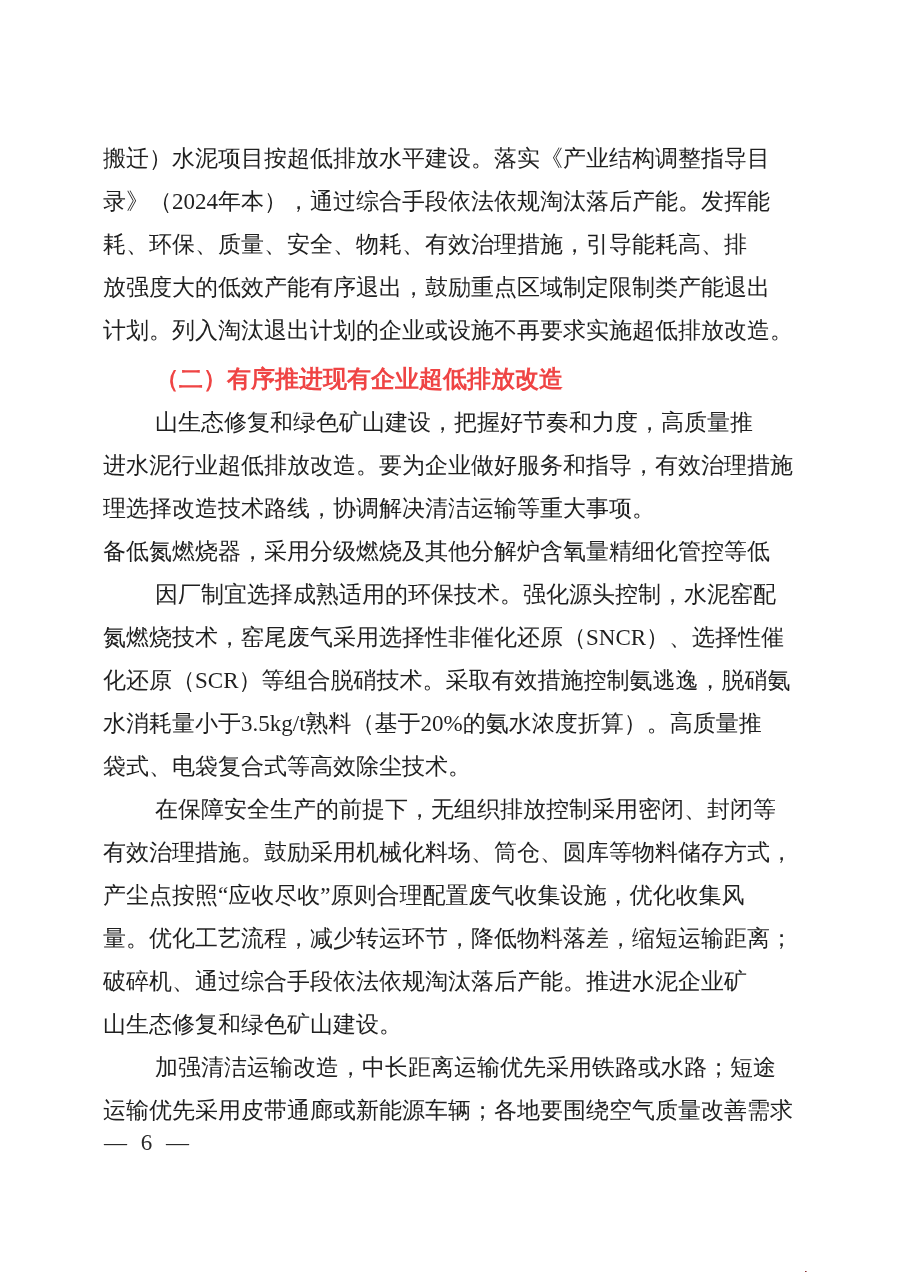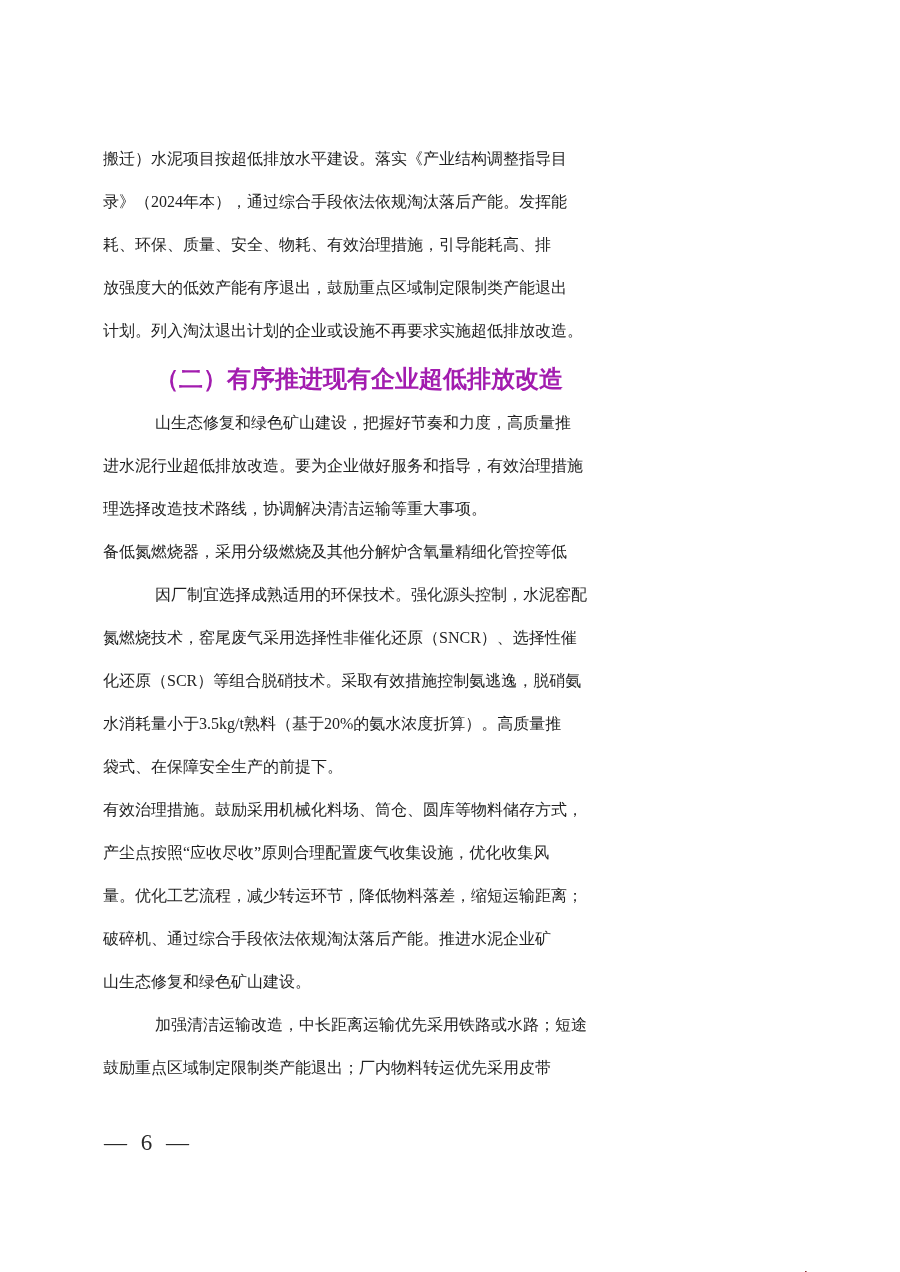--- a/index.html
+++ b/index.html
@@ -22,37 +22,37 @@
     top: 137px;
     width: 692px;
   }
   .para {
     margin: 0;
     padding: 0;
   }
   .line {
     height: 43px;
     line-height: 43px;
-    font-size: 16px;
+    font-size: 23px;
     white-space: nowrap;
     letter-spacing: 0px;
     color: #1f1f1f;
   }
   .line.indent {
     padding-left: 52px;
   }
   .heading-line {
     height: 43px;
     line-height: 43px;
     margin-top: 6px;
     padding-left: 52px;
     font-size: 24px;
     font-weight: bold;
     white-space: nowrap;
-    color: #a21caf;
+    color: #ef4444;
   }
   .page-number {
     position: absolute;
     left: 104px;
     top: 1124px;
     height: 38px;
     line-height: 38px;
     font-size: 23px;
     letter-spacing: 4px;
     color: #2a2a2a;
@@ -88,33 +88,34 @@
       <div class="line">进水泥行业超低排放改造。要为企业做好服务和指导，有效治理措施</div>
       <div class="line">理选择改造技术路线，协调解决清洁运输等重大事项。</div>
     </div>
 
     <div class="para">
       <div class="line">备低氮燃烧器，采用分级燃烧及其他分解炉含氧量精细化管控等低</div>
       <div class="line indent">因厂制宜选择成熟适用的环保技术。强化源头控制，水泥窑配</div>
       <div class="line">氮燃烧技术，窑尾废气采用选择性非催化还原（SNCR）、选择性催</div>
       <div class="line">化还原（SCR）等组合脱硝技术。采取有效措施控制氨逃逸，脱硝氨</div>
       <div class="line">水消耗量小于3.5kg/t熟料（基于20%的氨水浓度折算）。高质量推</div>
-      <div class="line">袋式、在保障安全生产的前提下。</div>
+      <div class="line">袋式、电袋复合式等高效除尘技术。</div>
     </div>
 
     <div class="para">
+      <div class="line indent">在保障安全生产的前提下，无组织排放控制采用密闭、封闭等</div>
       <div class="line">有效治理措施。鼓励采用机械化料场、筒仓、圆库等物料储存方式，</div>
       <div class="line">产尘点按照“应收尽收”原则合理配置废气收集设施，优化收集风</div>
       <div class="line">量。优化工艺流程，减少转运环节，降低物料落差，缩短运输距离；</div>
       <div class="line">破碎机、通过综合手段依法依规淘汰落后产能。推进水泥企业矿</div>
       <div class="line">山生态修复和绿色矿山建设。</div>
     </div>
 
     <div class="para">
       <div class="line indent">加强清洁运输改造，中长距离运输优先采用铁路或水路；短途</div>
-      <div class="line">鼓励重点区域制定限制类产能退出；厂内物料转运优先采用皮带</div>
+      <div class="line">运输优先采用皮带通廊或新能源车辆；各地要围绕空气质量改善需求</div>
     </div>
 
   </div>
 
   <div class="page-number">— 6 —</div>
   <div class="watermark">www.sdxzyq.com</div>
 </div>
 
 </body></html>

